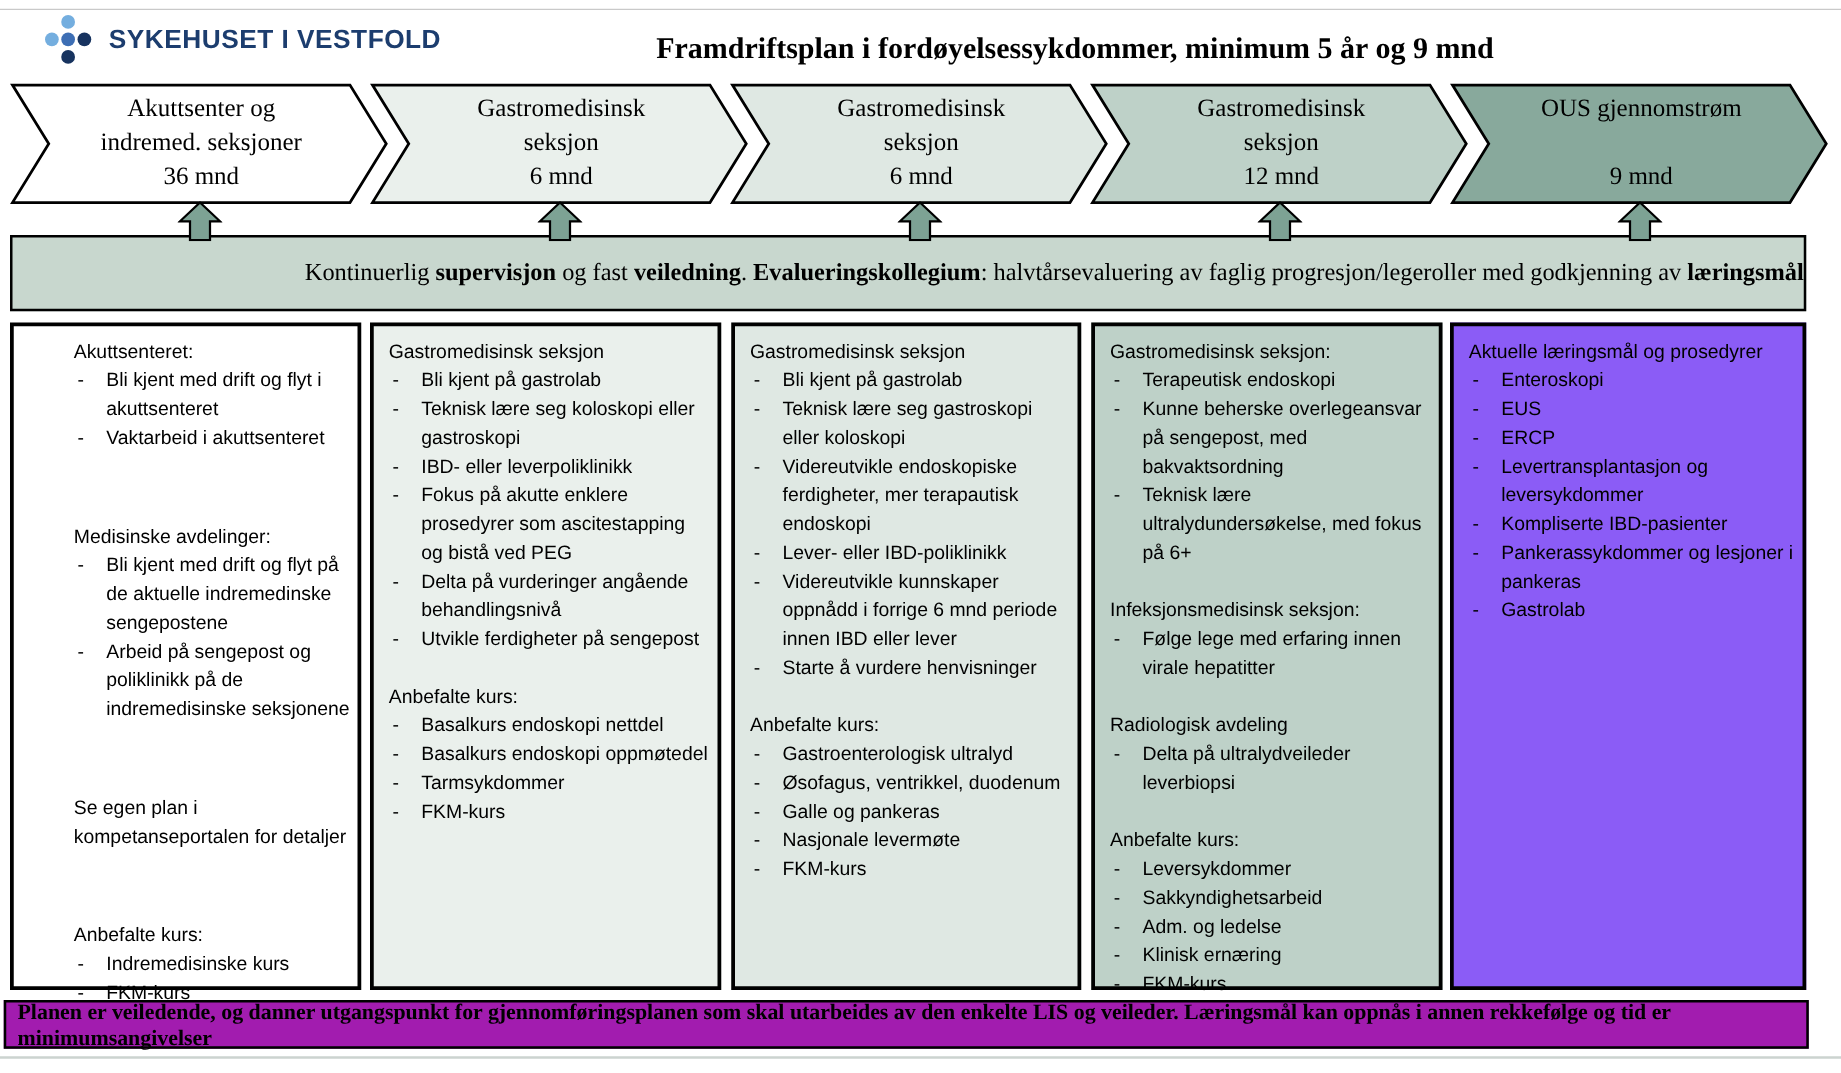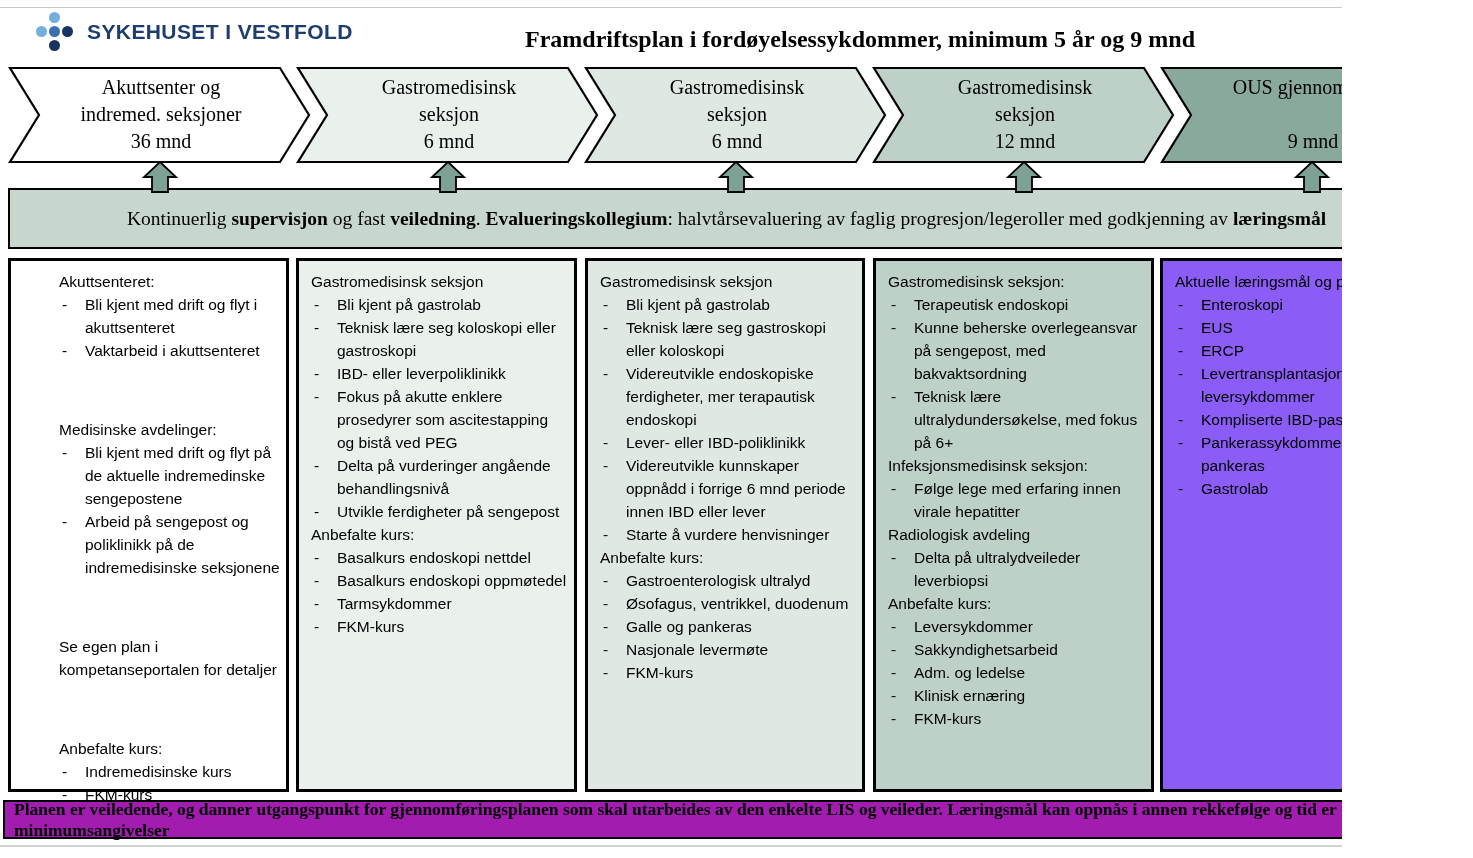--- a/index.html
+++ b/index.html
@@ -1,16 +1,16 @@
 <!DOCTYPE html>
 <html><head>
 <meta charset="utf-8">
 <style>
   html,body{margin:0;padding:0;background:#fff;}
-  .page{position:relative;width:1342px;height:858px;background:#ffffff;
+  .page{position:relative;width:1473px;height:858px;background:#ffffff;
         font-family:"Liberation Serif", serif;overflow:hidden;color:#000;}
   .topline{position:absolute;left:0;top:7px;width:100%;height:1px;background:#c9c9c9;}
   .bottomline{position:absolute;left:0;top:845px;width:100%;height:2px;background:#ccd3d0;}
 
   
   .logo{position:absolute;left:36px;top:12px;display:flex;align-items:center;gap:13px;}
   .logo-dots{position:relative;width:38px;height:40px;}
   .logo-dots i{position:absolute;width:11px;height:11px;border-radius:50%;}
   .d-top{left:13px;top:0;} .d-left{left:0;top:14px;} .d-mid{left:13px;top:14px;}
   .d-right{left:26px;top:14px;} .d-bottom{left:13px;top:28px;}
@@ -23,28 +23,28 @@
   .stage{position:absolute;top:0;width:304px;height:98px;}
   .stage svg{position:absolute;left:0;top:0;}
   .stage-label{position:relative;z-index:2;padding:8px 36px 0 38px;text-align:center;
                font-size:20px;line-height:27px;}
   .stage-label .l2{min-height:27px;}
 
   .up-arrow{position:absolute;z-index:3;}
 
   
   .bar{position:absolute;left:8px;top:188px;width:1437px;height:61px;border:2px solid #000;
-       box-sizing:border-box;display:flex;align-items:center;justify-content:center;
+       box-sizing:border-box;display:flex;align-items:center;justify-content:flex-end;
        font-size:19.5px;z-index:2;}
 
   
   .col{position:absolute;top:258px;height:534px;border:3px solid #000;box-sizing:border-box;
        padding:9px 6px 0 12px;font-family:"Liberation Sans",sans-serif;
        font-size:15.5px;line-height:23px;}
-  .sec + .sec{}
+  .sec + .sec{margin-top:23px;}
   .col-1 .sec + .sec{margin-top:56px;}
   .li{position:relative;padding-left:26px;}
   .li::before{content:"-";position:absolute;left:3px;}
 
   
   .footer{position:absolute;left:3px;top:800px;width:1444px;height:39px;border:2px solid #000;
           box-sizing:border-box;display:flex;align-items:center;padding-left:9px;
           font-size:17.5px;font-weight:bold;}
 </style>
 </head>

